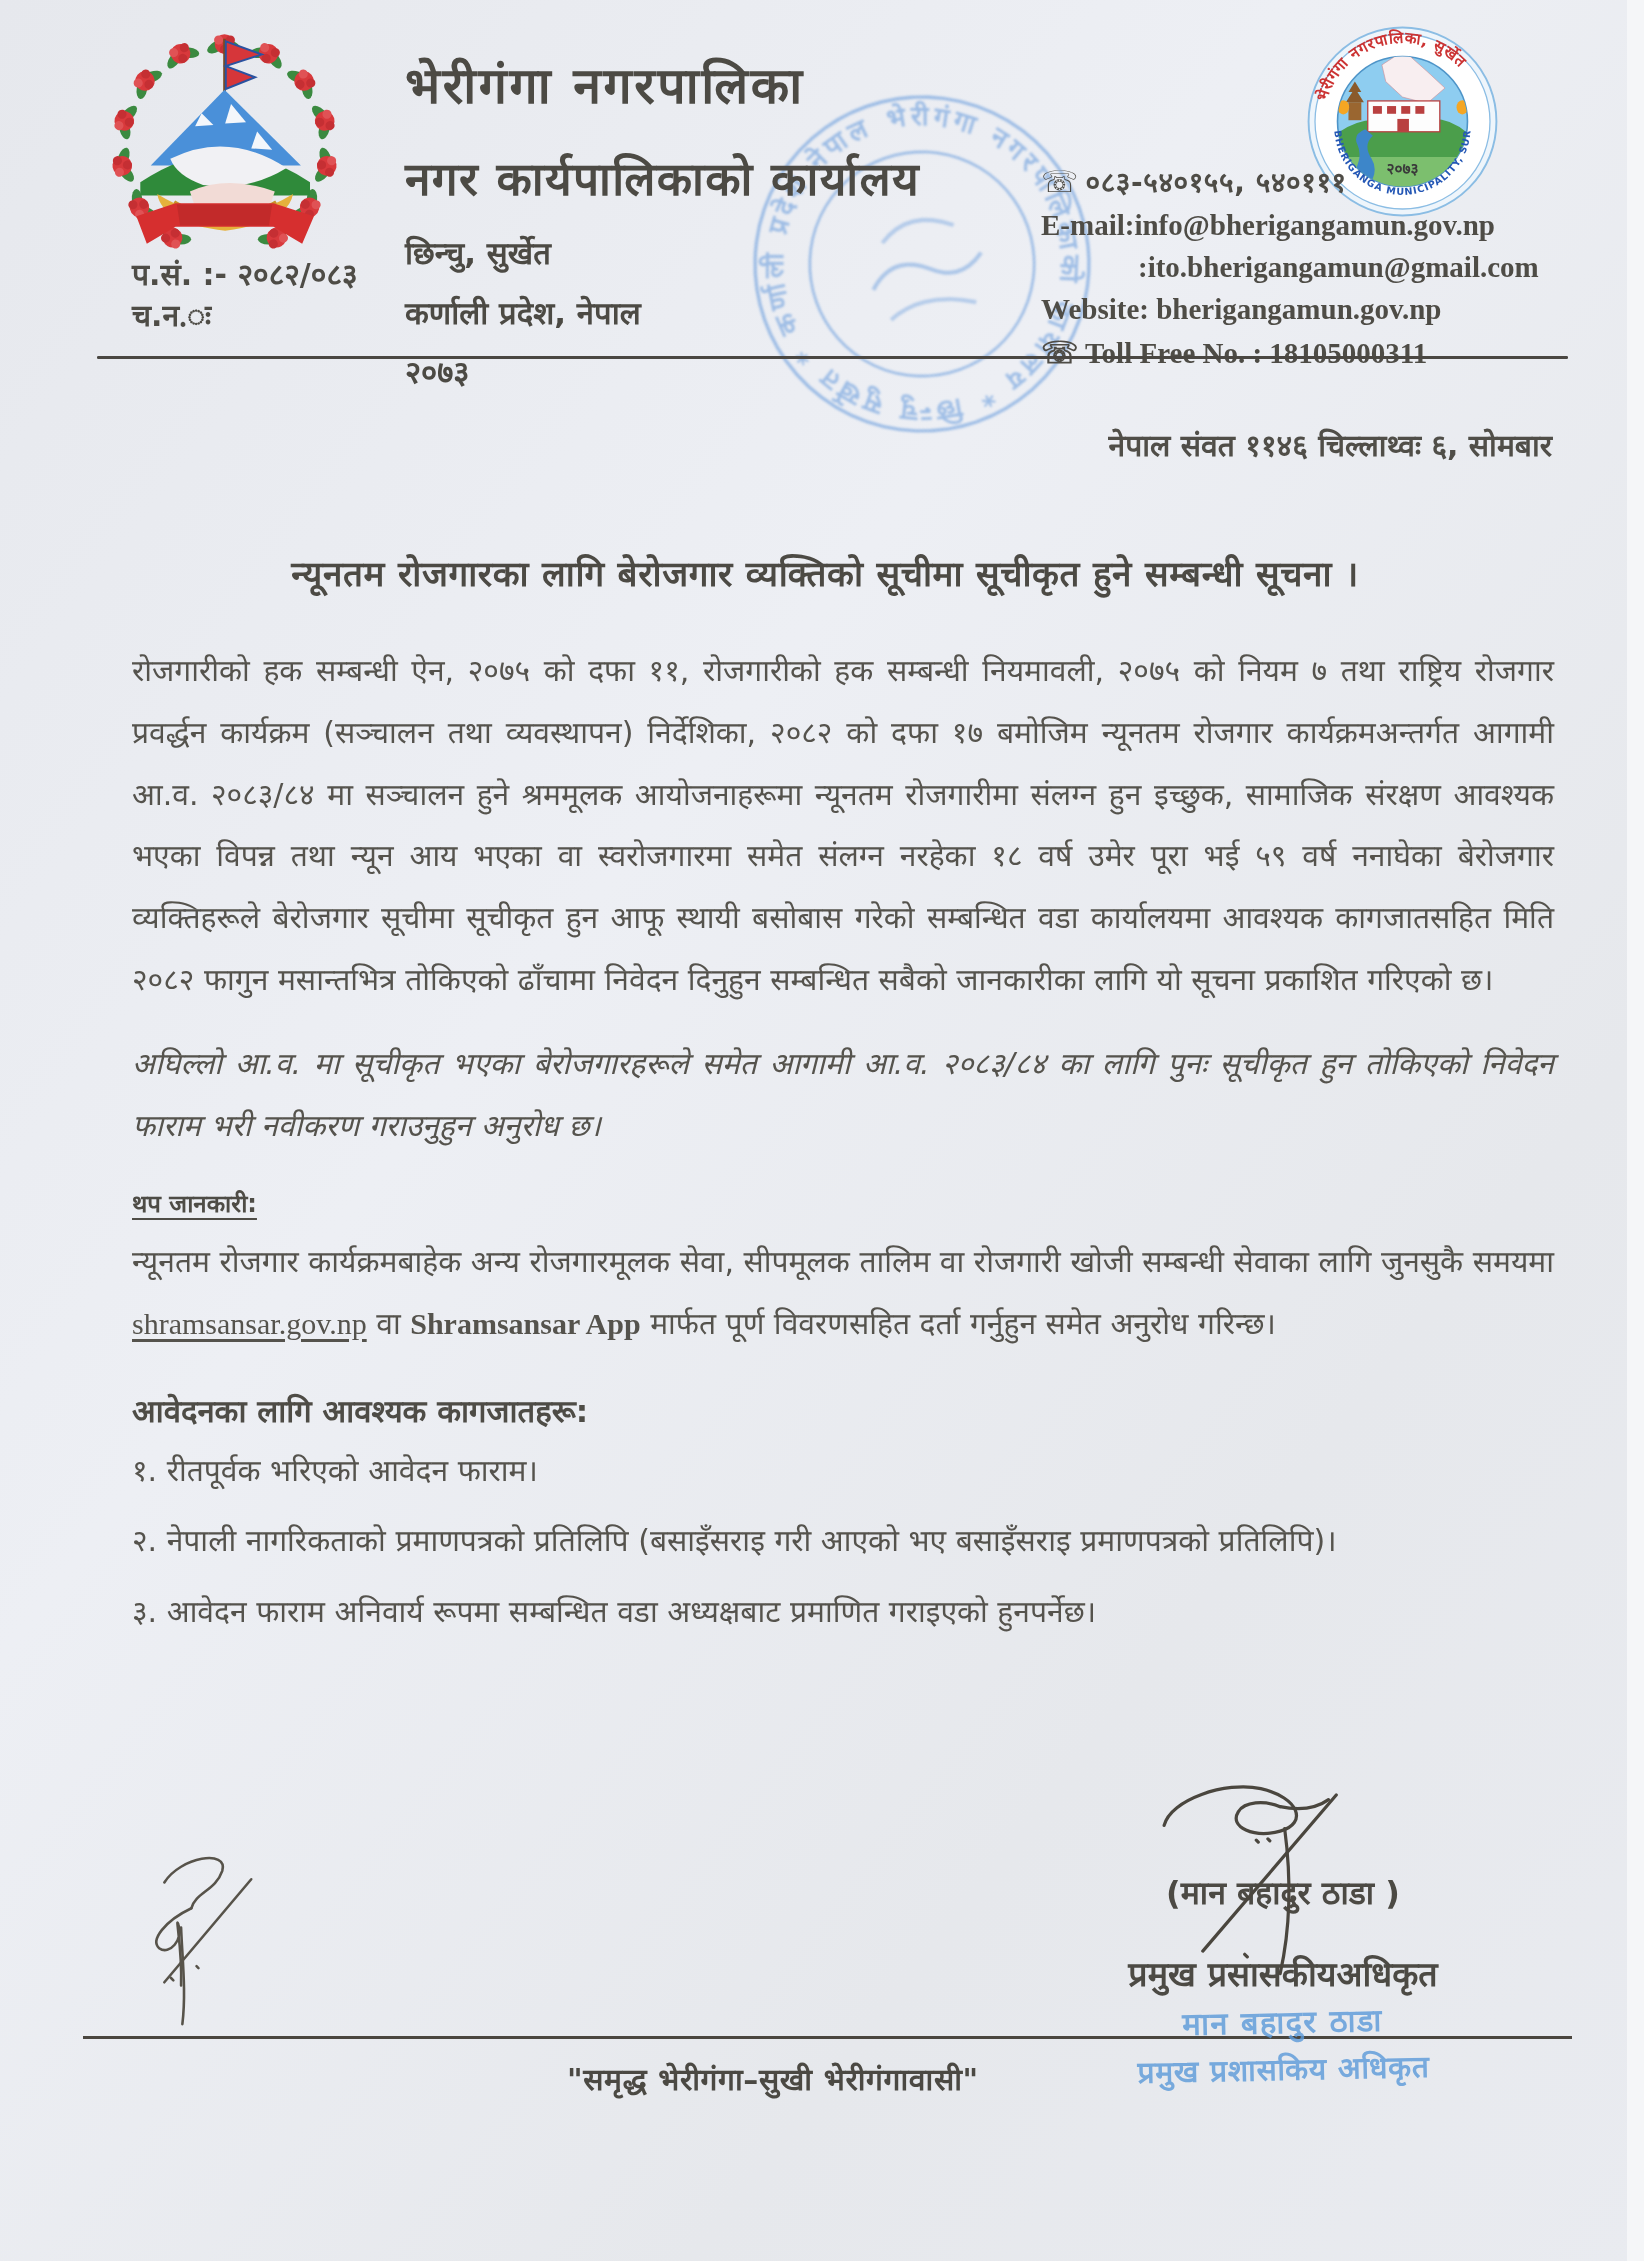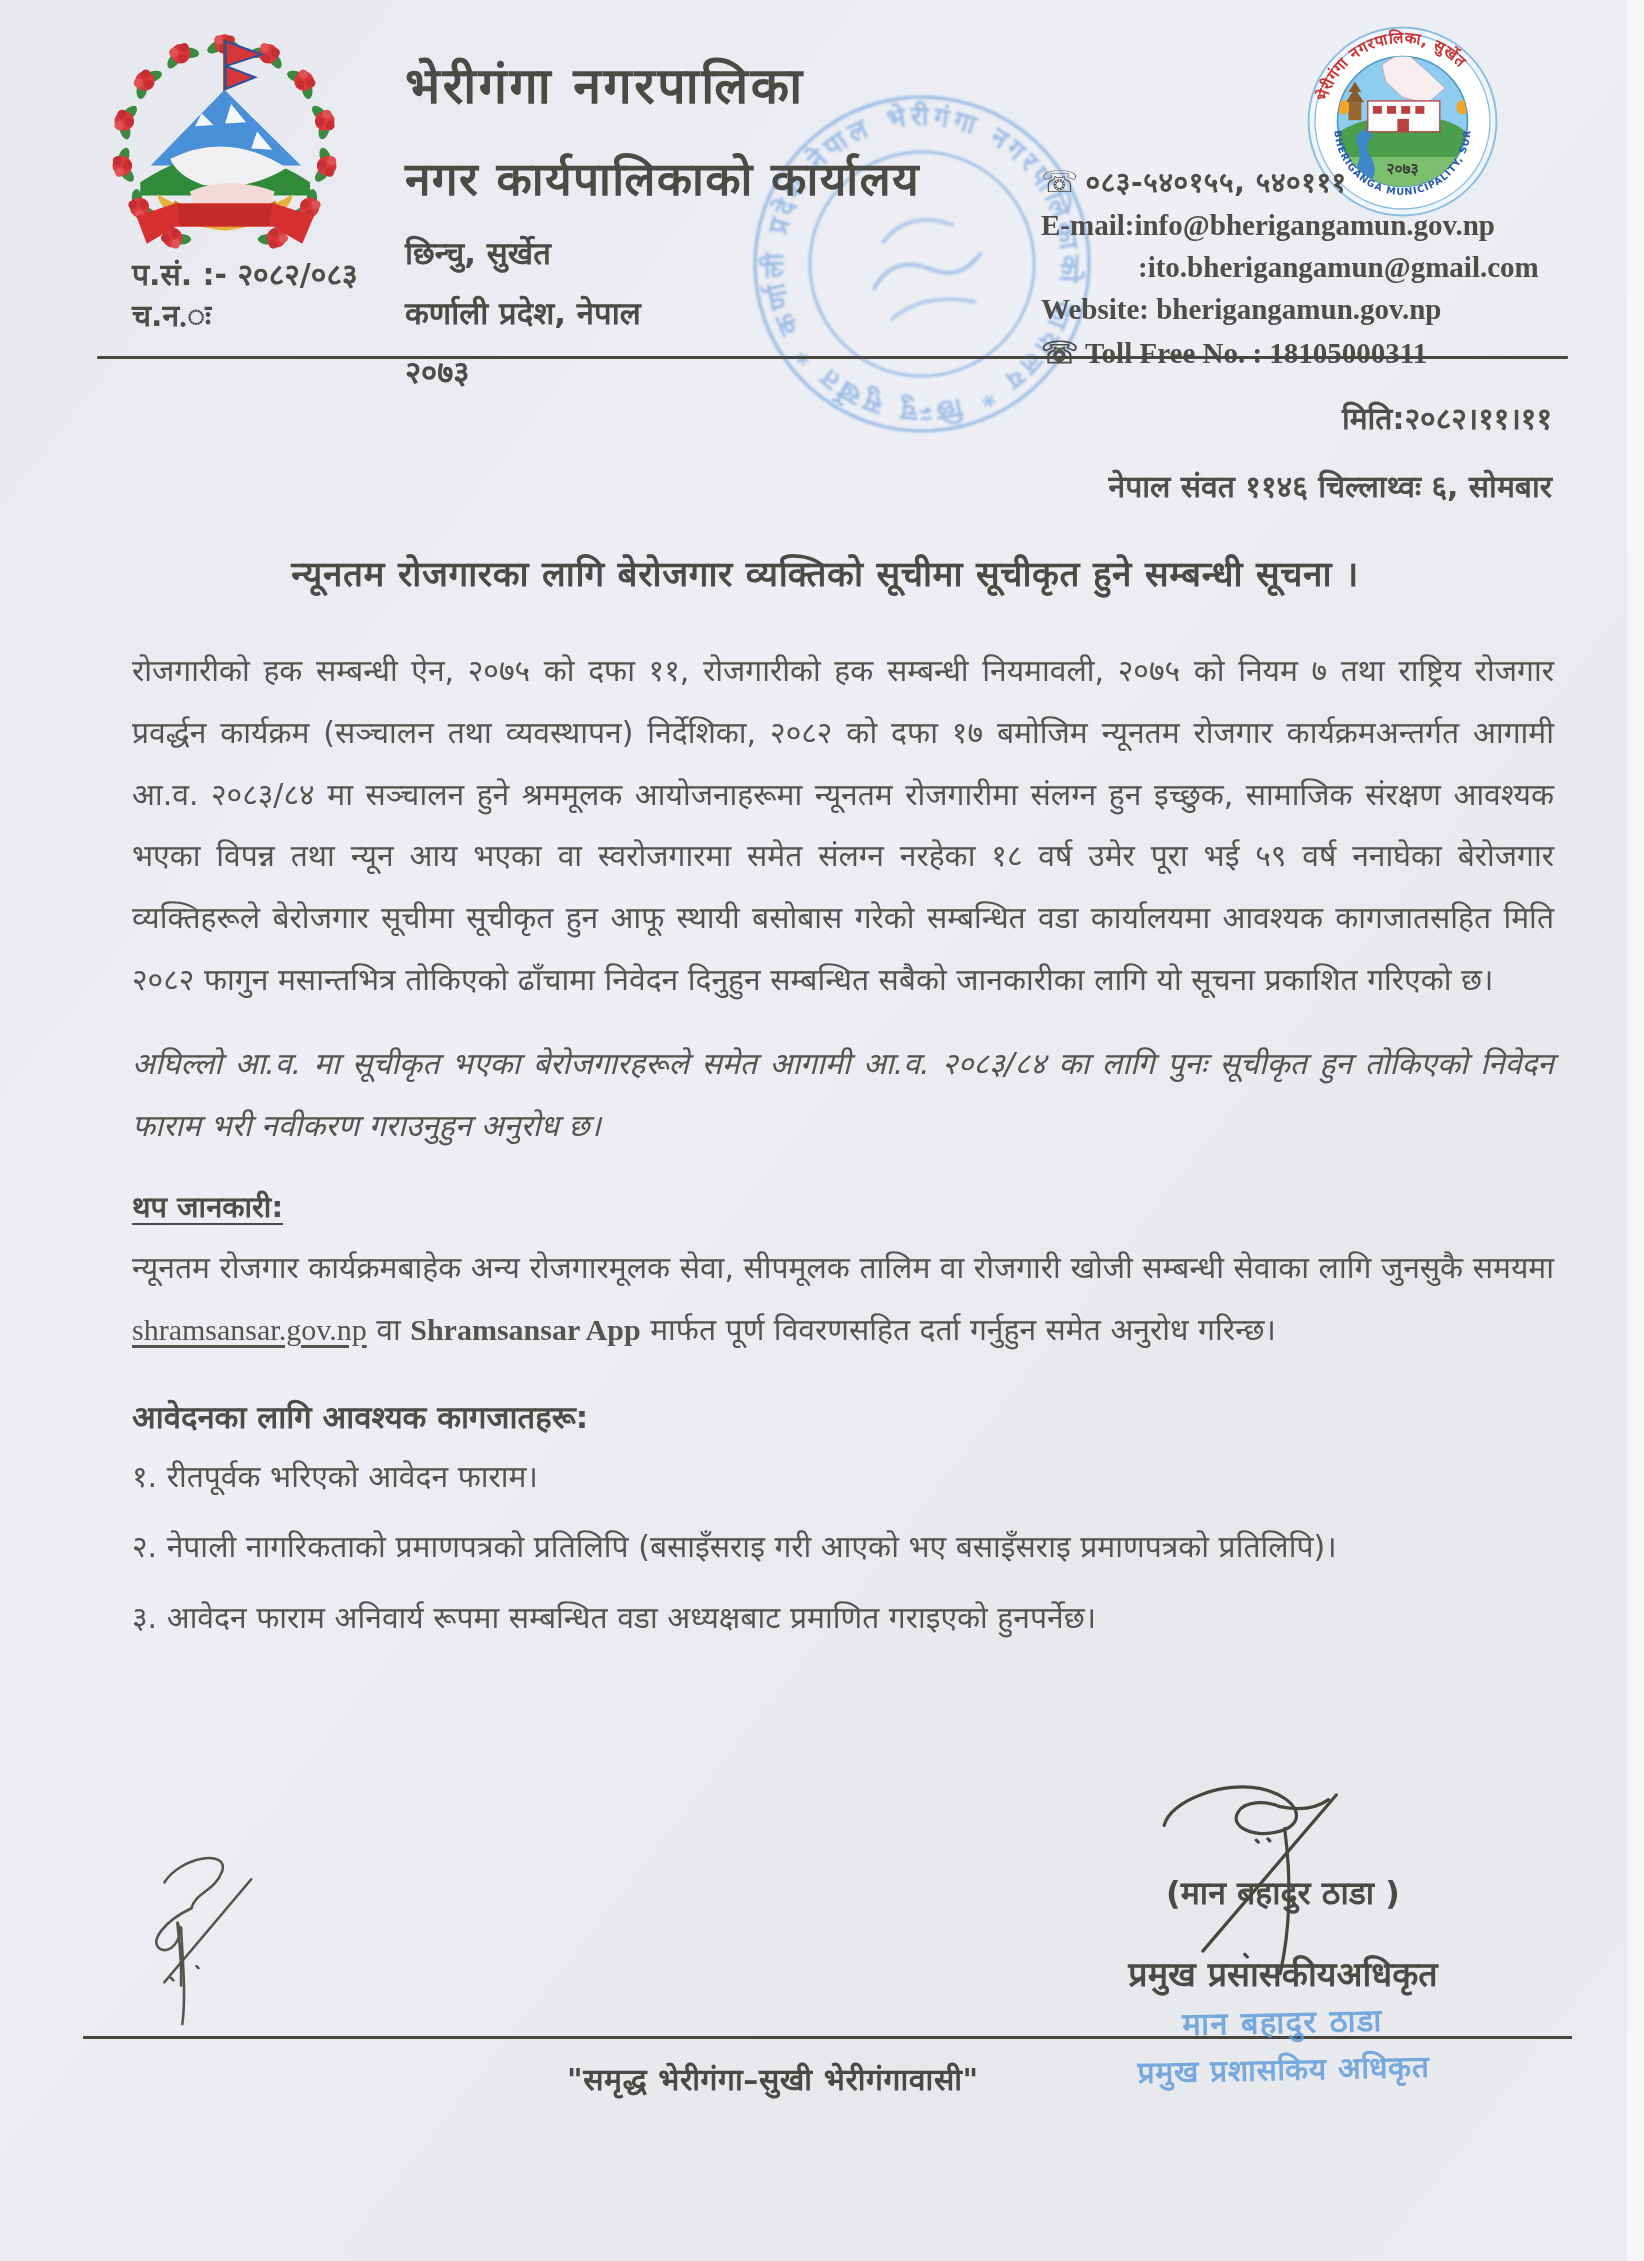--- a/index.html
+++ b/index.html
@@ -38,21 +38,21 @@
   .dateblock .d1{font-size:30px;font-weight:bold;}
   .dateblock .d2{font-size:30px;margin-top:27px;font-weight:bold;}
 
   
   .title{position:absolute;left:145px;top:549px;width:1360px;text-align:center;
     font-size:35px;font-weight:bold;color:#4c4a44;letter-spacing:0.6px;}
 
   .content{position:absolute;left:132px;top:640px;width:1422px;}
   .para{font-size:30px;line-height:2.06;text-align:justify;color:#55534d;}
   .para.ital{font-style:italic;margin-top:22px;}
-  .sec-head{font-size:29px;font-weight:bold;text-decoration:underline;text-underline-offset:6.4px;
+  .sec-head{font-size:24px;font-weight:bold;text-decoration:underline;text-underline-offset:6.4px;
     margin-top:30px;color:#4e4c46;}
   .sec-head2{font-size:31px;font-weight:bold;margin-top:34px;color:#4e4c46;}
   .info-para{margin-top:11.6px;}
   .link-bold{font-weight:normal;text-decoration:underline;text-underline-offset:5.2px;
     font-family:"Liberation Serif","DejaVu Serif",serif;}
   .latin-serif{font-family:"Liberation Serif","DejaVu Serif",serif;font-weight:bold;}
   .doc-item{font-size:30px;line-height:2.06;text-align:justify;margin-top:9px;color:#55534d;}
 
   
   .sig-block{position:absolute;left:993px;top:1772px;width:580px;text-align:center;color:#4c4a44;z-index:3;}
@@ -194,21 +194,20 @@
     <div class="phone-line"><span class="phone-ic">☏</span><span>०८३-५४०१५५, ५४०१११</span></div>
     <div class="lat">E-mail:info@bherigangamun.gov.np</div>
     <div class="lat indent">:ito.bherigangamun@gmail.com</div>
     <div class="lat">Website: bherigangamun.gov.np</div>
     <div class="lat"><span class="phone-ic">☏</span><span>Toll Free No. : 18105000311</span></div>
   </div>
 
   <div class="rule-top"></div>
 
   <div class="dateblock">
-    <div class="d1">मिति:२०८२।११।११</div>
     <div class="d2">नेपाल संवत ११४६ चिल्लाथ्वः ६, सोमबार</div>
   </div>
 
   <div class="title">न्यूनतम रोजगारका लागि बेरोजगार व्यक्तिको सूचीमा सूचीकृत हुने सम्बन्धी सूचना ।</div>
 
   <div class="content">
     <div class="para">रोजगारीको हक सम्बन्धी ऐन, २०७५ को दफा ११, रोजगारीको हक सम्बन्धी नियमावली, २०७५ को नियम ७ तथा राष्ट्रिय रोजगार प्रवर्द्धन कार्यक्रम (सञ्चालन तथा व्यवस्थापन) निर्देशिका, २०८२ को दफा १७ बमोजिम न्यूनतम रोजगार कार्यक्रमअन्तर्गत आगामी आ.व. २०८३/८४ मा सञ्चालन हुने श्रममूलक आयोजनाहरूमा न्यूनतम रोजगारीमा संलग्न हुन इच्छुक, सामाजिक संरक्षण आवश्यक भएका विपन्न तथा न्यून आय भएका वा स्वरोजगारमा समेत संलग्न नरहेका १८ वर्ष उमेर पूरा भई ५९ वर्ष ननाघेका बेरोजगार व्यक्तिहरूले बेरोजगार सूचीमा सूचीकृत हुन आफू स्थायी बसोबास गरेको सम्बन्धित वडा कार्यालयमा आवश्यक कागजातसहित मिति २०८२ फागुन मसान्तभित्र तोकिएको ढाँचामा निवेदन दिनुहुन सम्बन्धित सबैको जानकारीका लागि यो सूचना प्रकाशित गरिएको छ।</div>
     <div class="para ital">अघिल्लो आ.व. मा सूचीकृत भएका बेरोजगारहरूले समेत आगामी आ.व. २०८३/८४ का लागि पुनः सूचीकृत हुन तोकिएको निवेदन फाराम भरी नवीकरण गराउनुहुन अनुरोध छ।</div>
     <div class="sec-head">थप जानकारी:</div>
     <div class="para info-para"><span>न्यूनतम रोजगार कार्यक्रमबाहेक अन्य रोजगारमूलक सेवा, सीपमूलक तालिम वा रोजगारी खोजी सम्बन्धी सेवाका लागि जुनसुकै समयमा </span><span class="link-bold">shramsansar.gov.np</span><span> वा </span><span class="latin-serif">Shramsansar App</span><span> मार्फत पूर्ण विवरणसहित दर्ता गर्नुहुन समेत अनुरोध गरिन्छ।</span></div>

